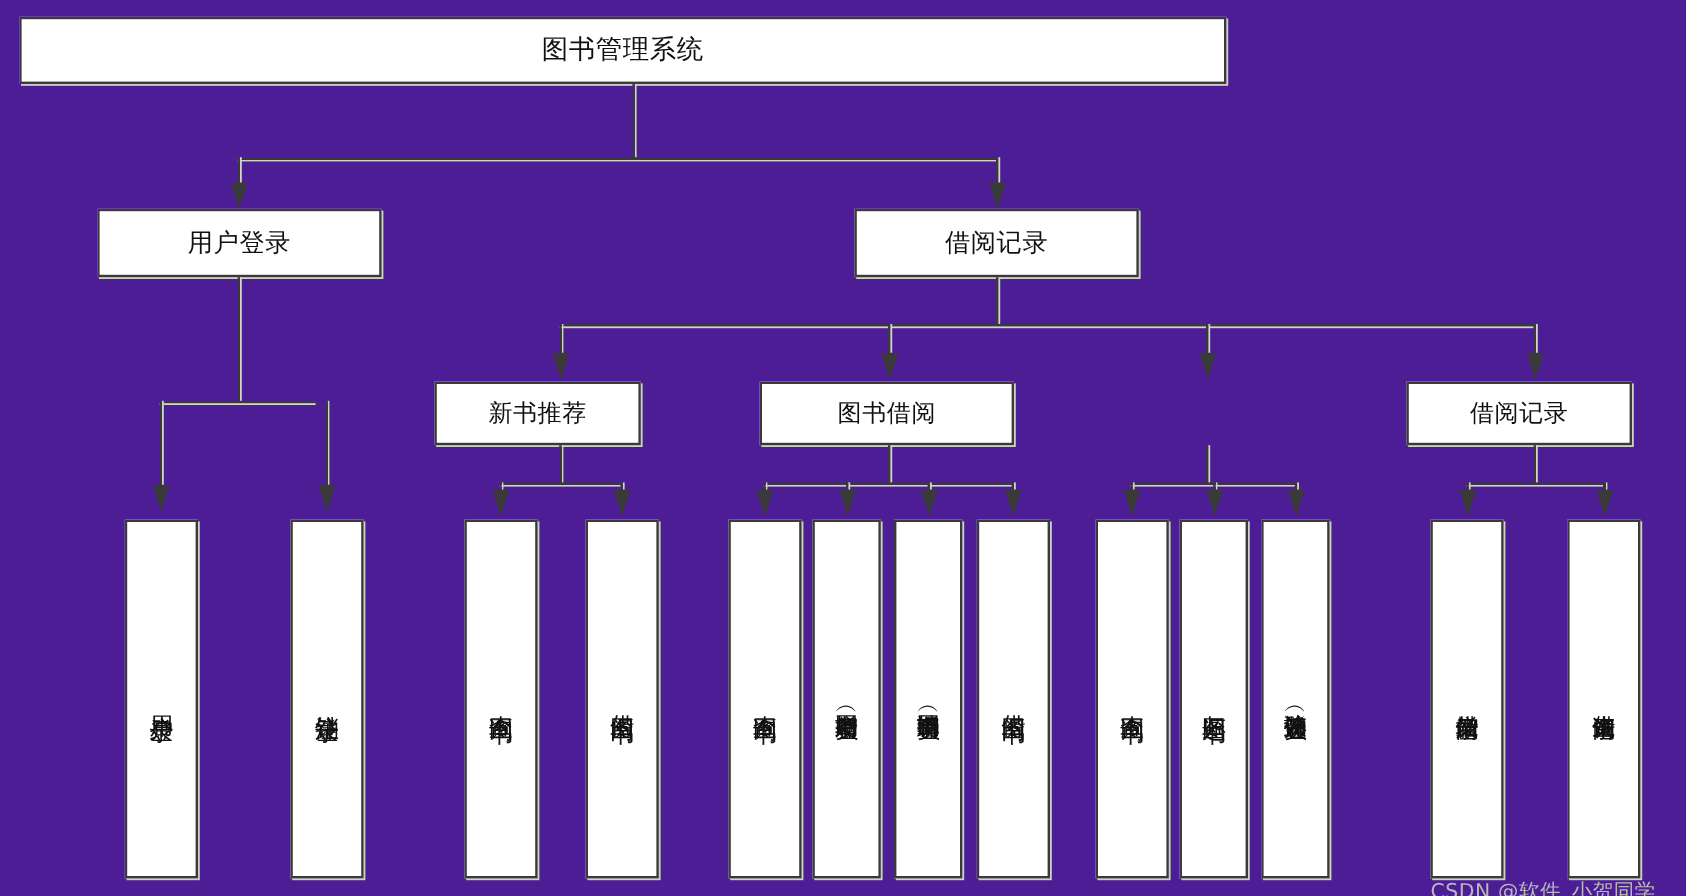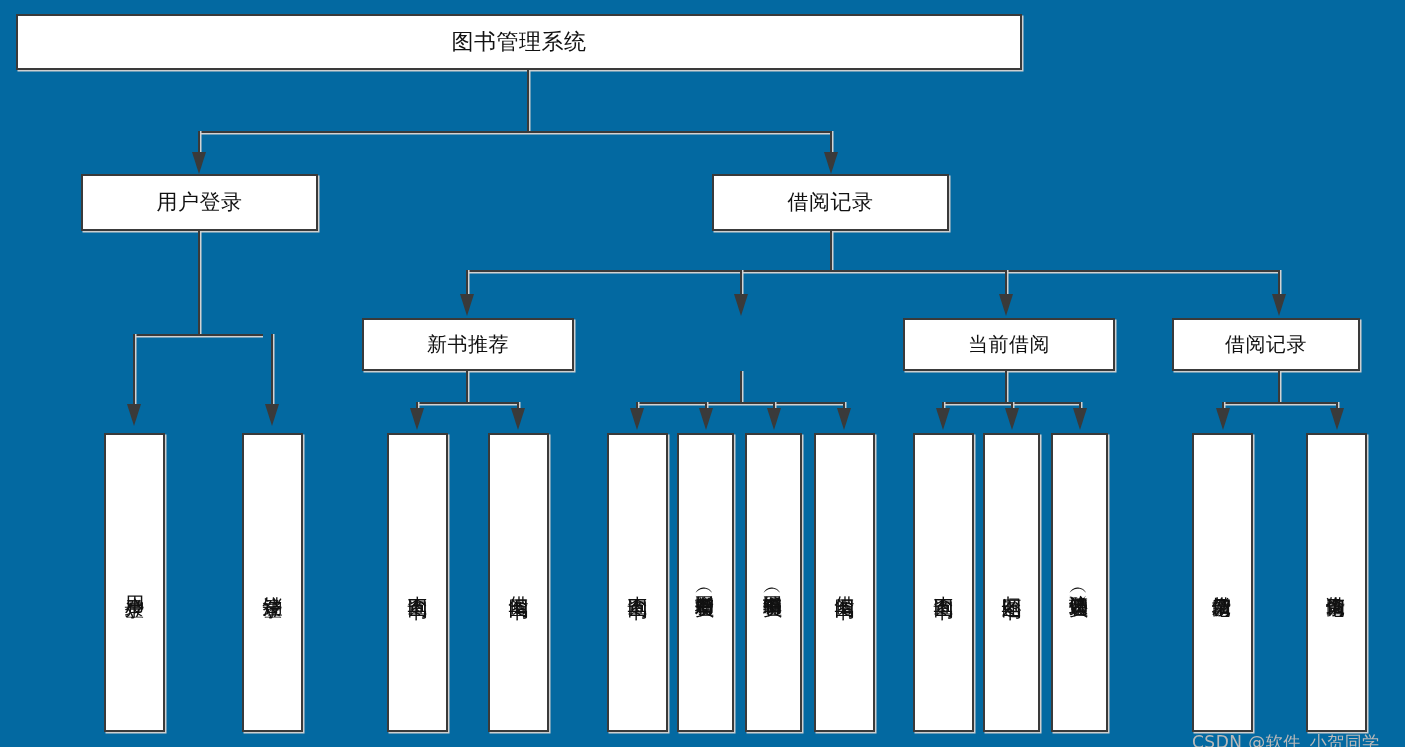--- a/index.html
+++ b/index.html
@@ -5,21 +5,21 @@
 <style>
   html,body{margin:0;padding:0;background:#ffffff;}
   body{
     font-family:"DejaVu Sans","Liberation Sans",sans-serif;
     color:#1a1a1a;
   }
   #canvas{
     position:relative;
     width:1405px;
     height:747px;
-    background:#0369a1;
+    background:#4c1d95;
     overflow:hidden;
   }
   
   .node{
     position:absolute;
     box-sizing:border-box;
     background:#ffffff;
     border:2px solid #3a3a3a;
     box-shadow:1.5px 1.5px 0 0 #cfcfcf;
     display:flex;
@@ -124,25 +124,25 @@
   <div class="hline" style="left:466px; top:270px; width:812px;"></div>
   <div class="vline" style="left:466px; top:270px; height:26px;"></div>
   <div class="arrow" style="left:460px; top:294px;"></div>
   <div class="vline" style="left:740px; top:270px; height:26px;"></div>
   <div class="arrow" style="left:734px; top:294px;"></div>
   <div class="vline" style="left:1005px; top:270px; height:26px;"></div>
   <div class="arrow" style="left:999px; top:294px;"></div>
   <div class="vline" style="left:1278px; top:270px; height:26px;"></div>
   <div class="arrow" style="left:1272px; top:294px;"></div>
 
-  <div class="node level3" style="left:362px; top:318px; width:212px; height:53px;">
+  <div class="node level3" style="left:362px; top:318px; width:172px; height:53px;">
     <span>新书推荐</span>
   </div>
-  <div class="node level3" style="left:903px; top:318px; width:212px; height:53px;">
-    <span>当前借阅</span>
+  <div class="node level3" style="left:633px; top:318px; width:212px; height:53px;">
+    <span>图书借阅</span>
   </div>
   <div class="node level3" style="left:1172px; top:318px; width:188px; height:53px;">
     <span>借阅记录</span>
   </div>
 
   <div class="vline" style="left:466px; top:371px; height:32px;"></div>
   <div class="hline" style="left:416px; top:402px; width:102px;"></div>
   <div class="vline" style="left:416px; top:402px; height:8px;"></div>
   <div class="arrow" style="left:410px; top:408px;"></div>
   <div class="vline" style="left:517px; top:402px; height:8px;"></div>

